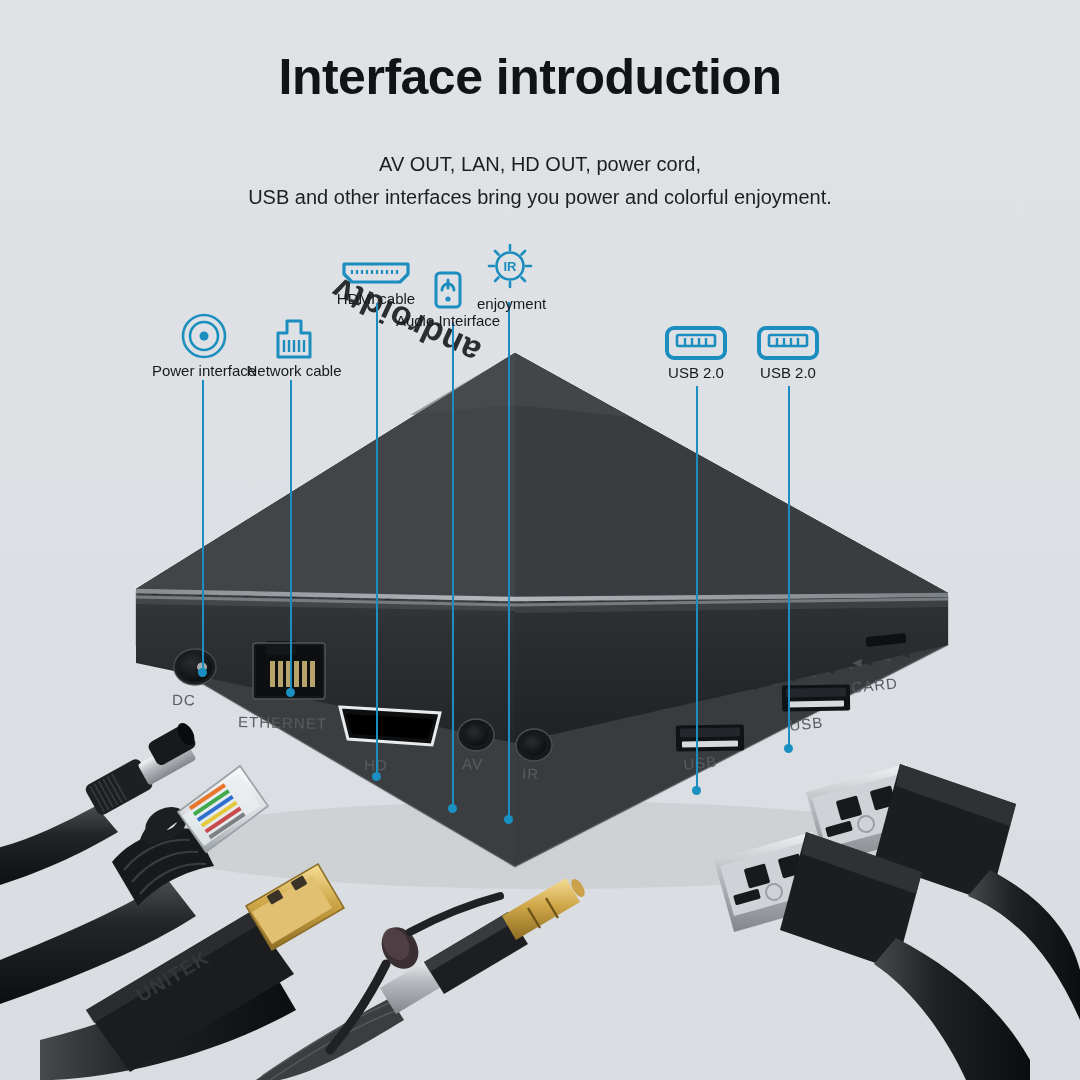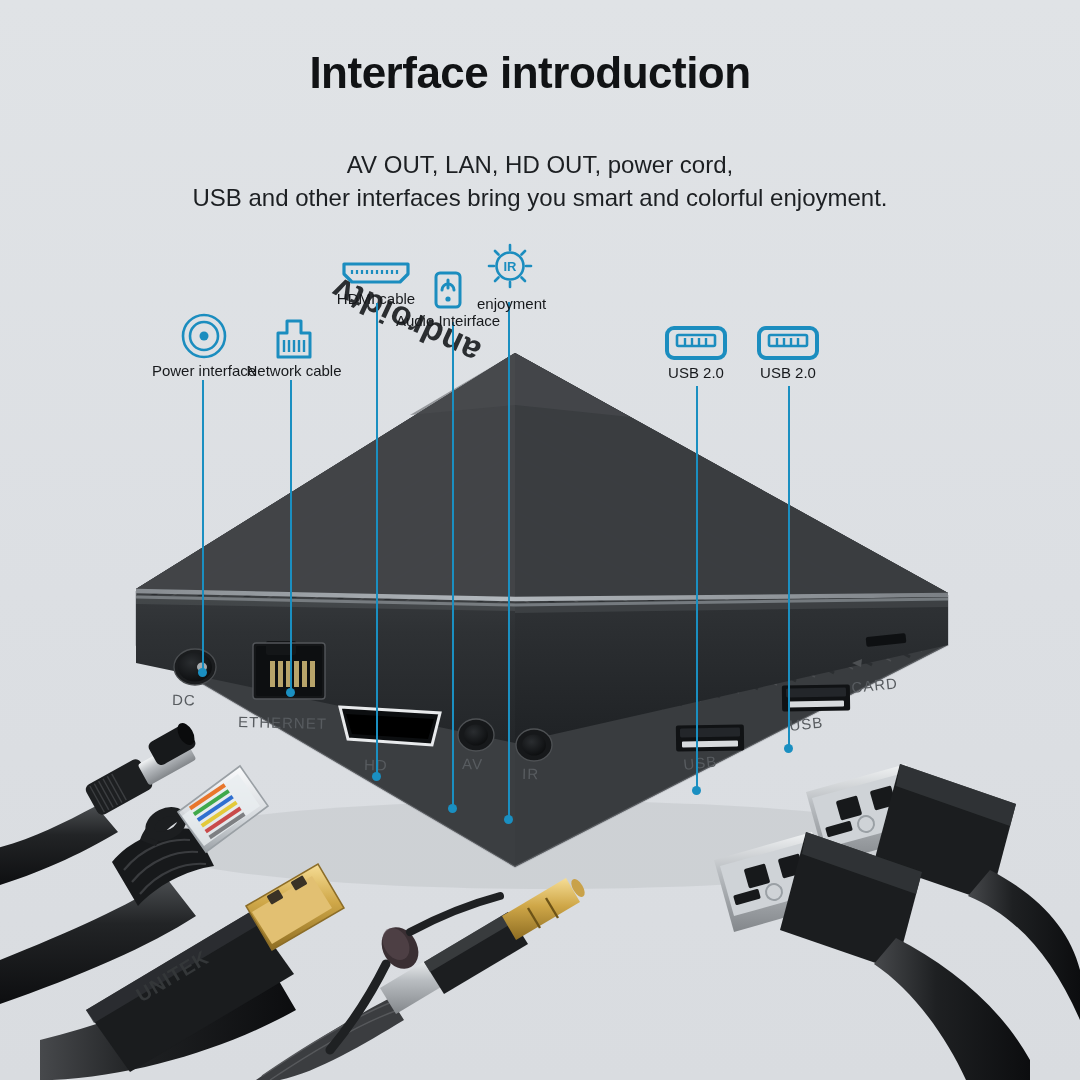--- a/index.html
+++ b/index.html
@@ -22,33 +22,33 @@
     overflow: hidden;
   }
 
   
   .title {
     position: absolute;
     top: 48px;
     left: 0;
     width: 1060px;
     text-align: center;
-    font-size: 44px;
+    font-size: 50px;
     font-weight: bold;
     color: #111315;
     letter-spacing: -0.5px;
     font-family: "Liberation Sans", sans-serif;
   }
   .subtitle {
     position: absolute;
     top: 148px;
     left: 0;
     width: 1080px;
     text-align: center;
-    font-size: 24px;
+    font-size: 20px;
     color: #1c1f22;
     line-height: 33px;
   }
   .subtitle div { white-space: nowrap; }
 
   
   .callout {
     position: absolute;
   }
   .callout .ico {
@@ -96,21 +96,21 @@
   .acc { position: absolute; }
 </style>
 </head>
 <body>
 
 <div class="page">
 
   <div class="title">Interface introduction</div>
   <div class="subtitle">
     <div>AV OUT, LAN, HD OUT, power cord,</div>
-    <div>USB and other interfaces bring you smart and colorful enjoyment.</div>
+    <div>USB and other interfaces bring you power and colorful enjoyment.</div>
   </div>
 
   <svg class="device" style="left:110px; top:345px;" width="870" height="560" viewBox="0 0 870 560">
     <defs>
       <linearGradient id="topFaceL" x1="0" y1="0" x2="0.45" y2="1">
         <stop offset="0%" stop-color="#46494c"></stop>
         <stop offset="60%" stop-color="#3c3f42"></stop>
         <stop offset="100%" stop-color="#34373a"></stop>
       </linearGradient>
       <linearGradient id="topFaceR" x1="1" y1="0" x2="0.5" y2="1">

